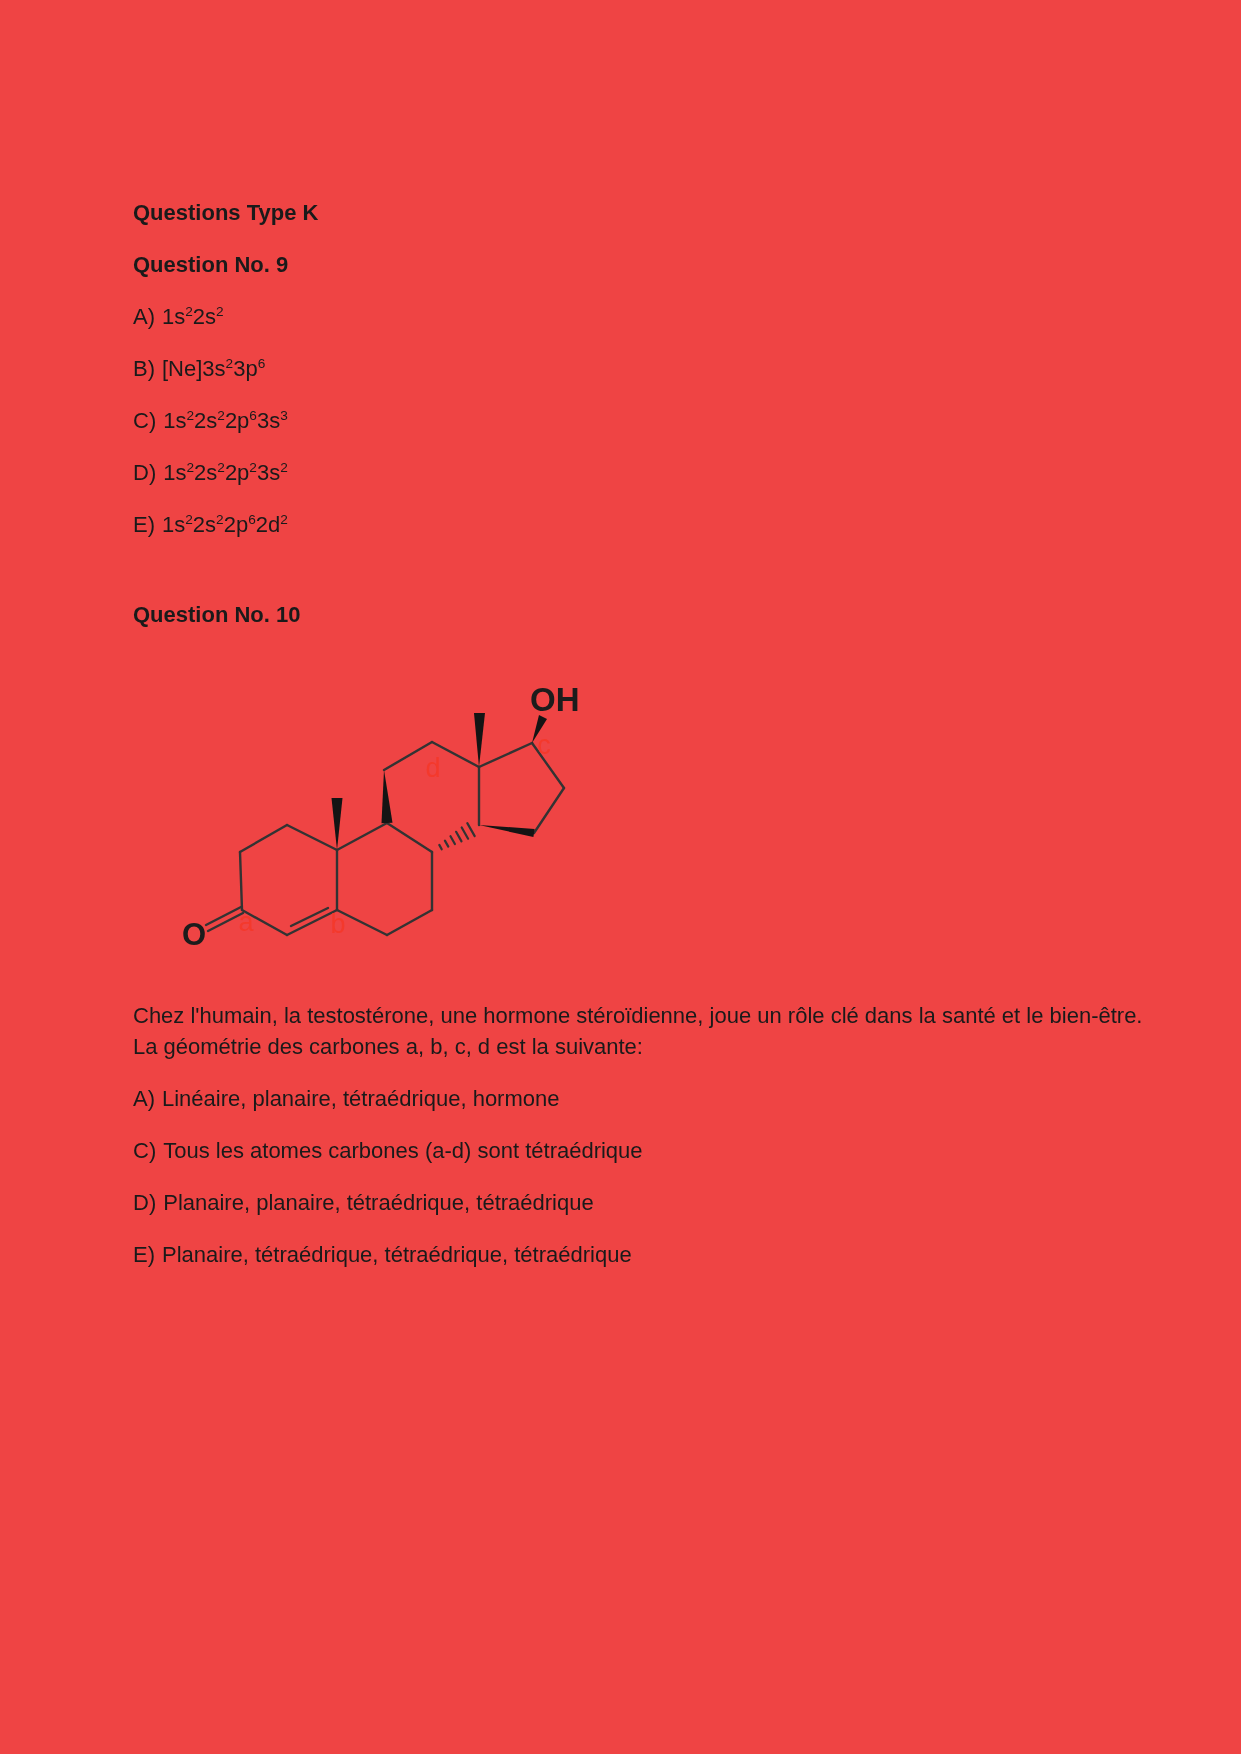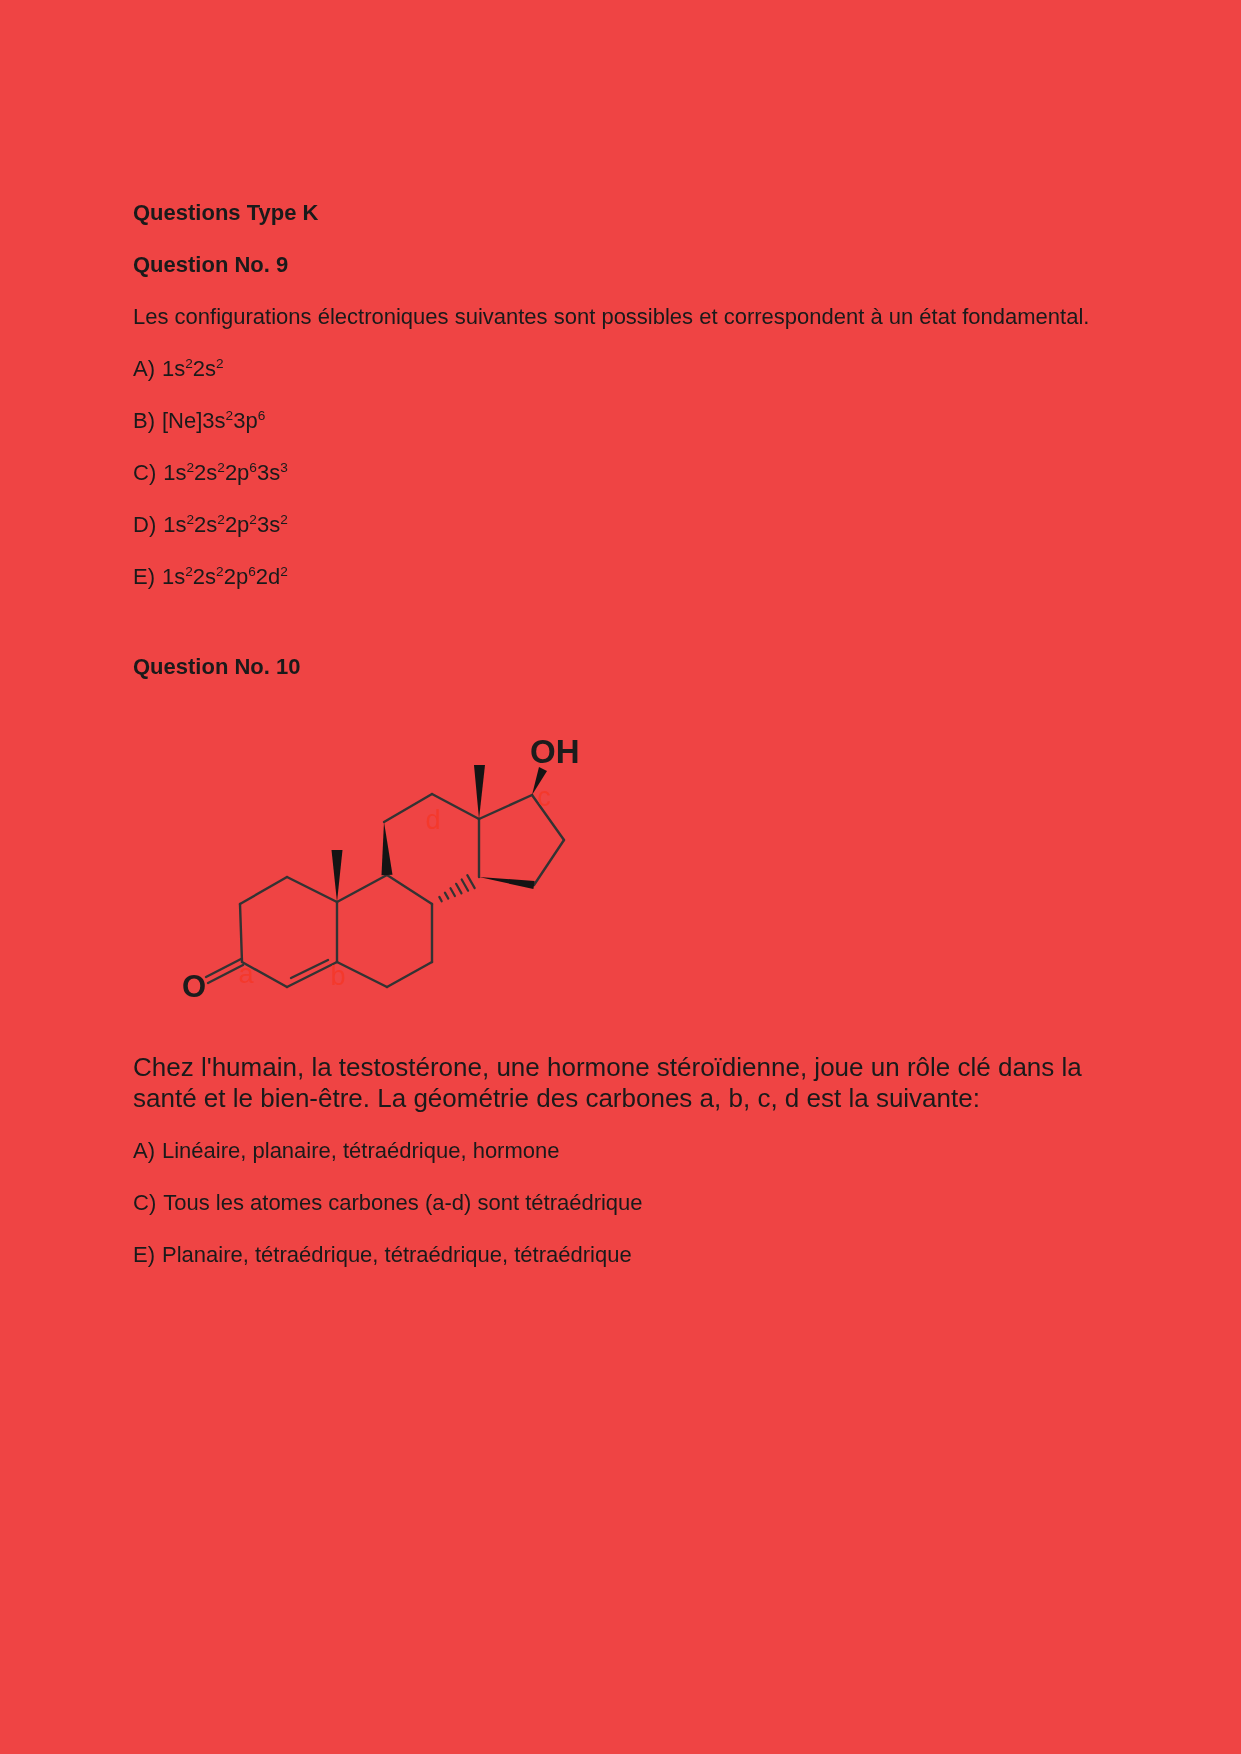--- a/index.html
+++ b/index.html
@@ -23,21 +23,21 @@
   .heading { font-weight: bold; }
   .gap-after { margin-bottom: 64px; }
   .opt-label { margin-right: 7px; }
   .formula sup {
     font-size: 0.62em;
     vertical-align: super;
     line-height: 0;
   }
   .para {
     margin: 0 0 24px 0;
-    font-size: 26px;
+    font-size: 22px;
     line-height: 31px;
     max-width: 1015px;
     white-space: normal;
   }
   .molecule-wrap {
     margin: 32px 0 28px 22px;
     width: 452px;
     height: 312px;
     text-align: right;
   }
@@ -49,21 +49,20 @@
   .red-label { font-family:"Liberation Sans", sans-serif; font-weight:400; }
 </style>
 </head>
 <body>
 
 <div class="page">
   <div class="content">
 
     <p class="line heading">Questions Type K</p>
     <p class="line heading">Question No. 9</p>
-    <p class="line">Les configurations électroniques suivantes sont possibles et correspondent à un état fondamental.</p>
 
     <p class="line"><span class="opt-label">A)</span><span class="formula"><span>1s</span><sup>2</sup><span>2s</span><sup>2</sup></span></p>
 
     <p class="line"><span class="opt-label">B)</span><span class="formula"><span>[Ne]3s</span><sup>2</sup><span>3p</span><sup>6</sup></span></p>
 
     <p class="line"><span class="opt-label">C)</span><span class="formula"><span>1s</span><sup>2</sup><span>2s</span><sup>2</sup><span>2p</span><sup>6</sup><span>3s</span><sup>3</sup></span></p>
 
     <p class="line"><span class="opt-label">D)</span><span class="formula"><span>1s</span><sup>2</sup><span>2s</span><sup>2</sup><span>2p</span><sup>2</sup><span>3s</span><sup>2</sup></span></p>
 
     <p class="line gap-after"><span class="opt-label">E)</span><span class="formula"><span>1s</span><sup>2</sup><span>2s</span><sup>2</sup><span>2p</span><sup>6</sup><span>2d</span><sup>2</sup></span></p>
@@ -123,16 +122,17 @@
         <text class="red-label" x="183" y="273" font-size="27" fill="#f4392c" text-anchor="middle">b</text>
         <text class="red-label" x="389" y="94" font-size="27" fill="#f4392c" text-anchor="middle">c</text>
         <text class="red-label" x="278" y="117" font-size="27" fill="#f4392c" text-anchor="middle">d</text>
       </svg>
     </div>
 
     <p class="para">Chez l'humain, la testostérone, une hormone stéroïdienne, joue un rôle clé dans la santé et le bien-être. La géométrie des carbones a, b, c, d est la suivante:</p>
 
     <p class="line"><span class="opt-label">A)</span><span>Linéaire, planaire, tétraédrique, hormone</span></p>
     <p class="line"><span class="opt-label">C)</span><span>Tous les atomes carbones (a-d) sont tétraédrique</span></p>
+    <p class="line"><span class="opt-label">D)</span><span>Planaire, planaire, tétraédrique, tétraédrique</span></p>
     <p class="line"><span class="opt-label">E)</span><span>Planaire, tétraédrique, tétraédrique, tétraédrique</span></p>
 
   </div>
 </div>
 
 </body></html>

